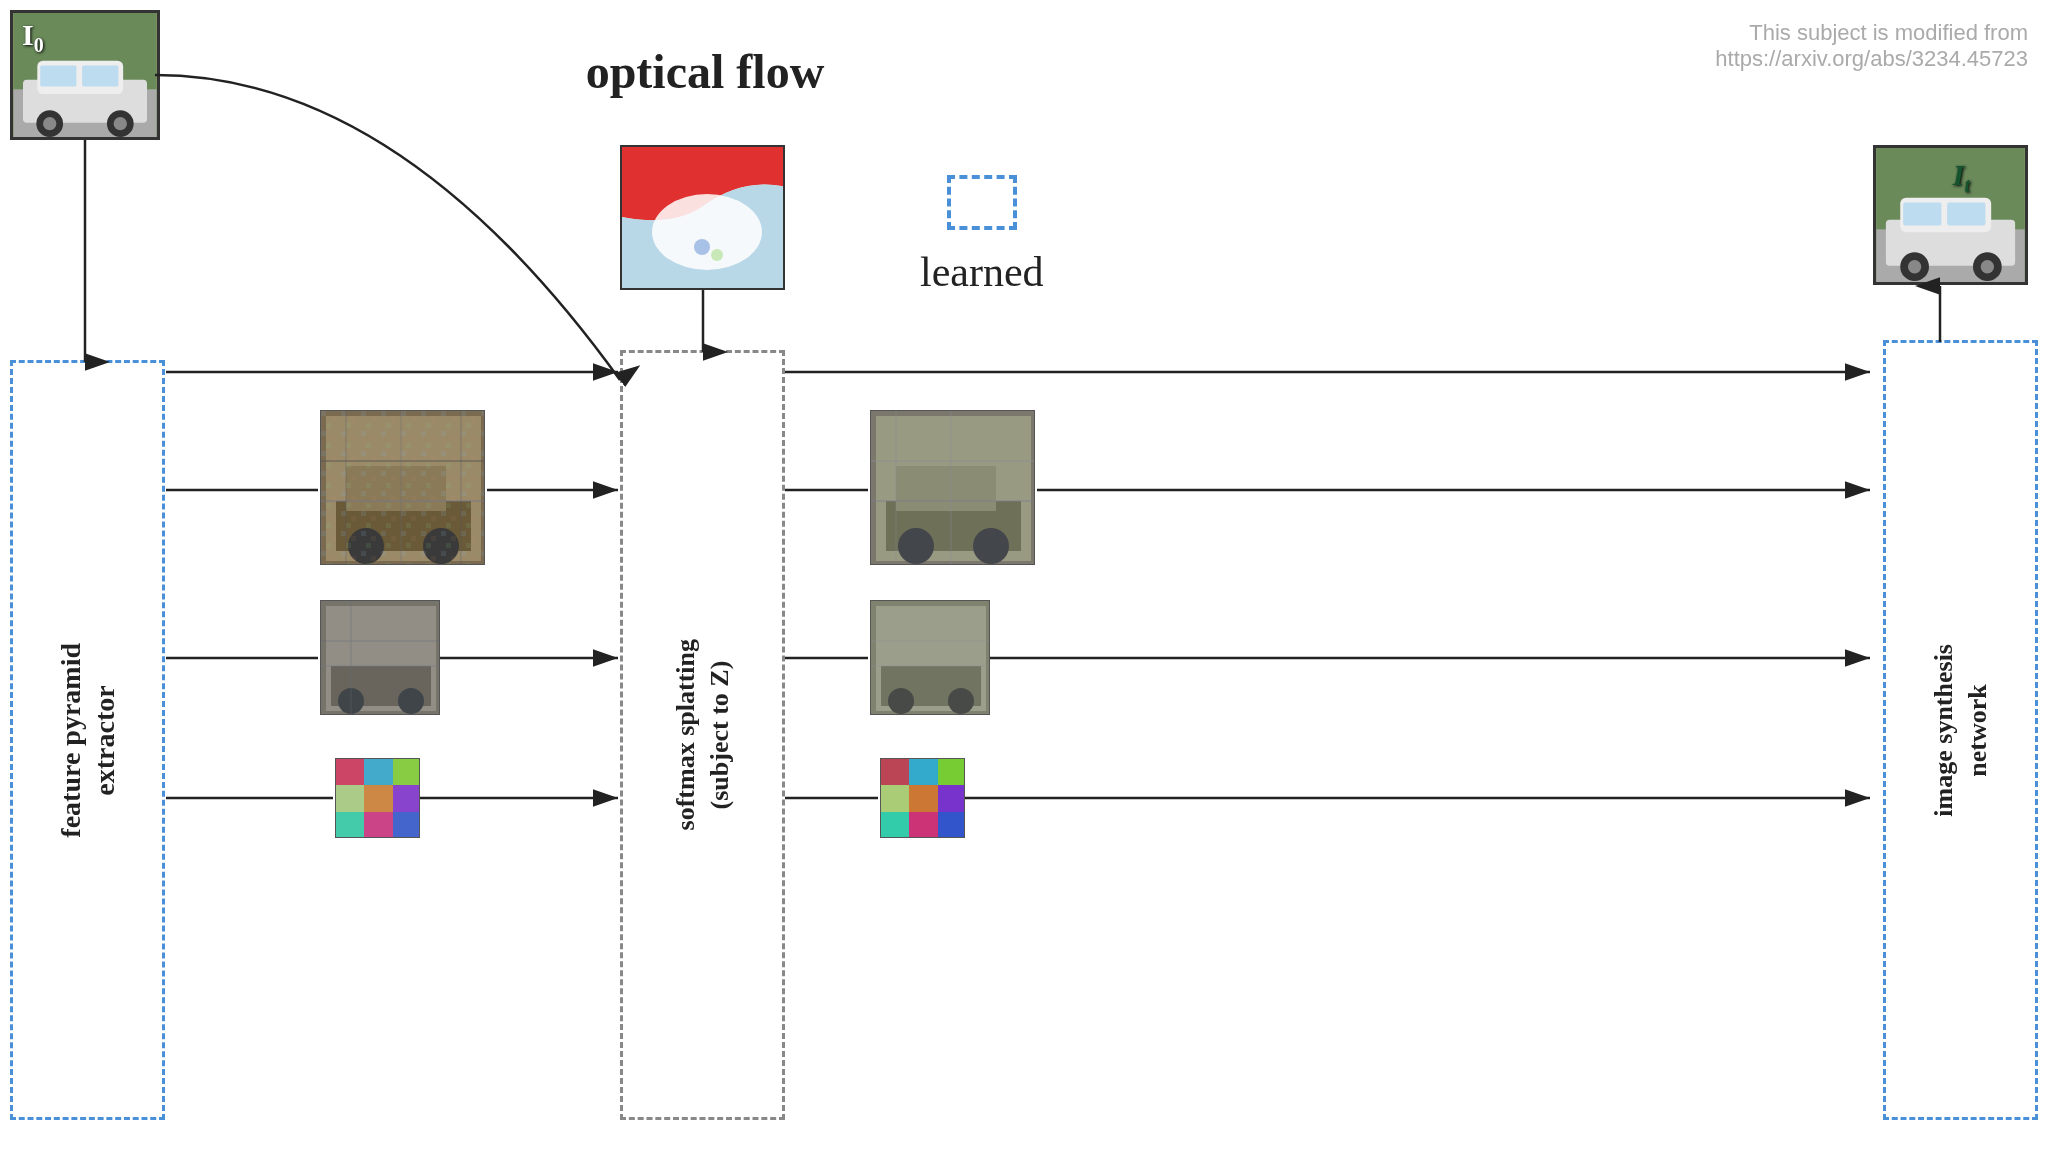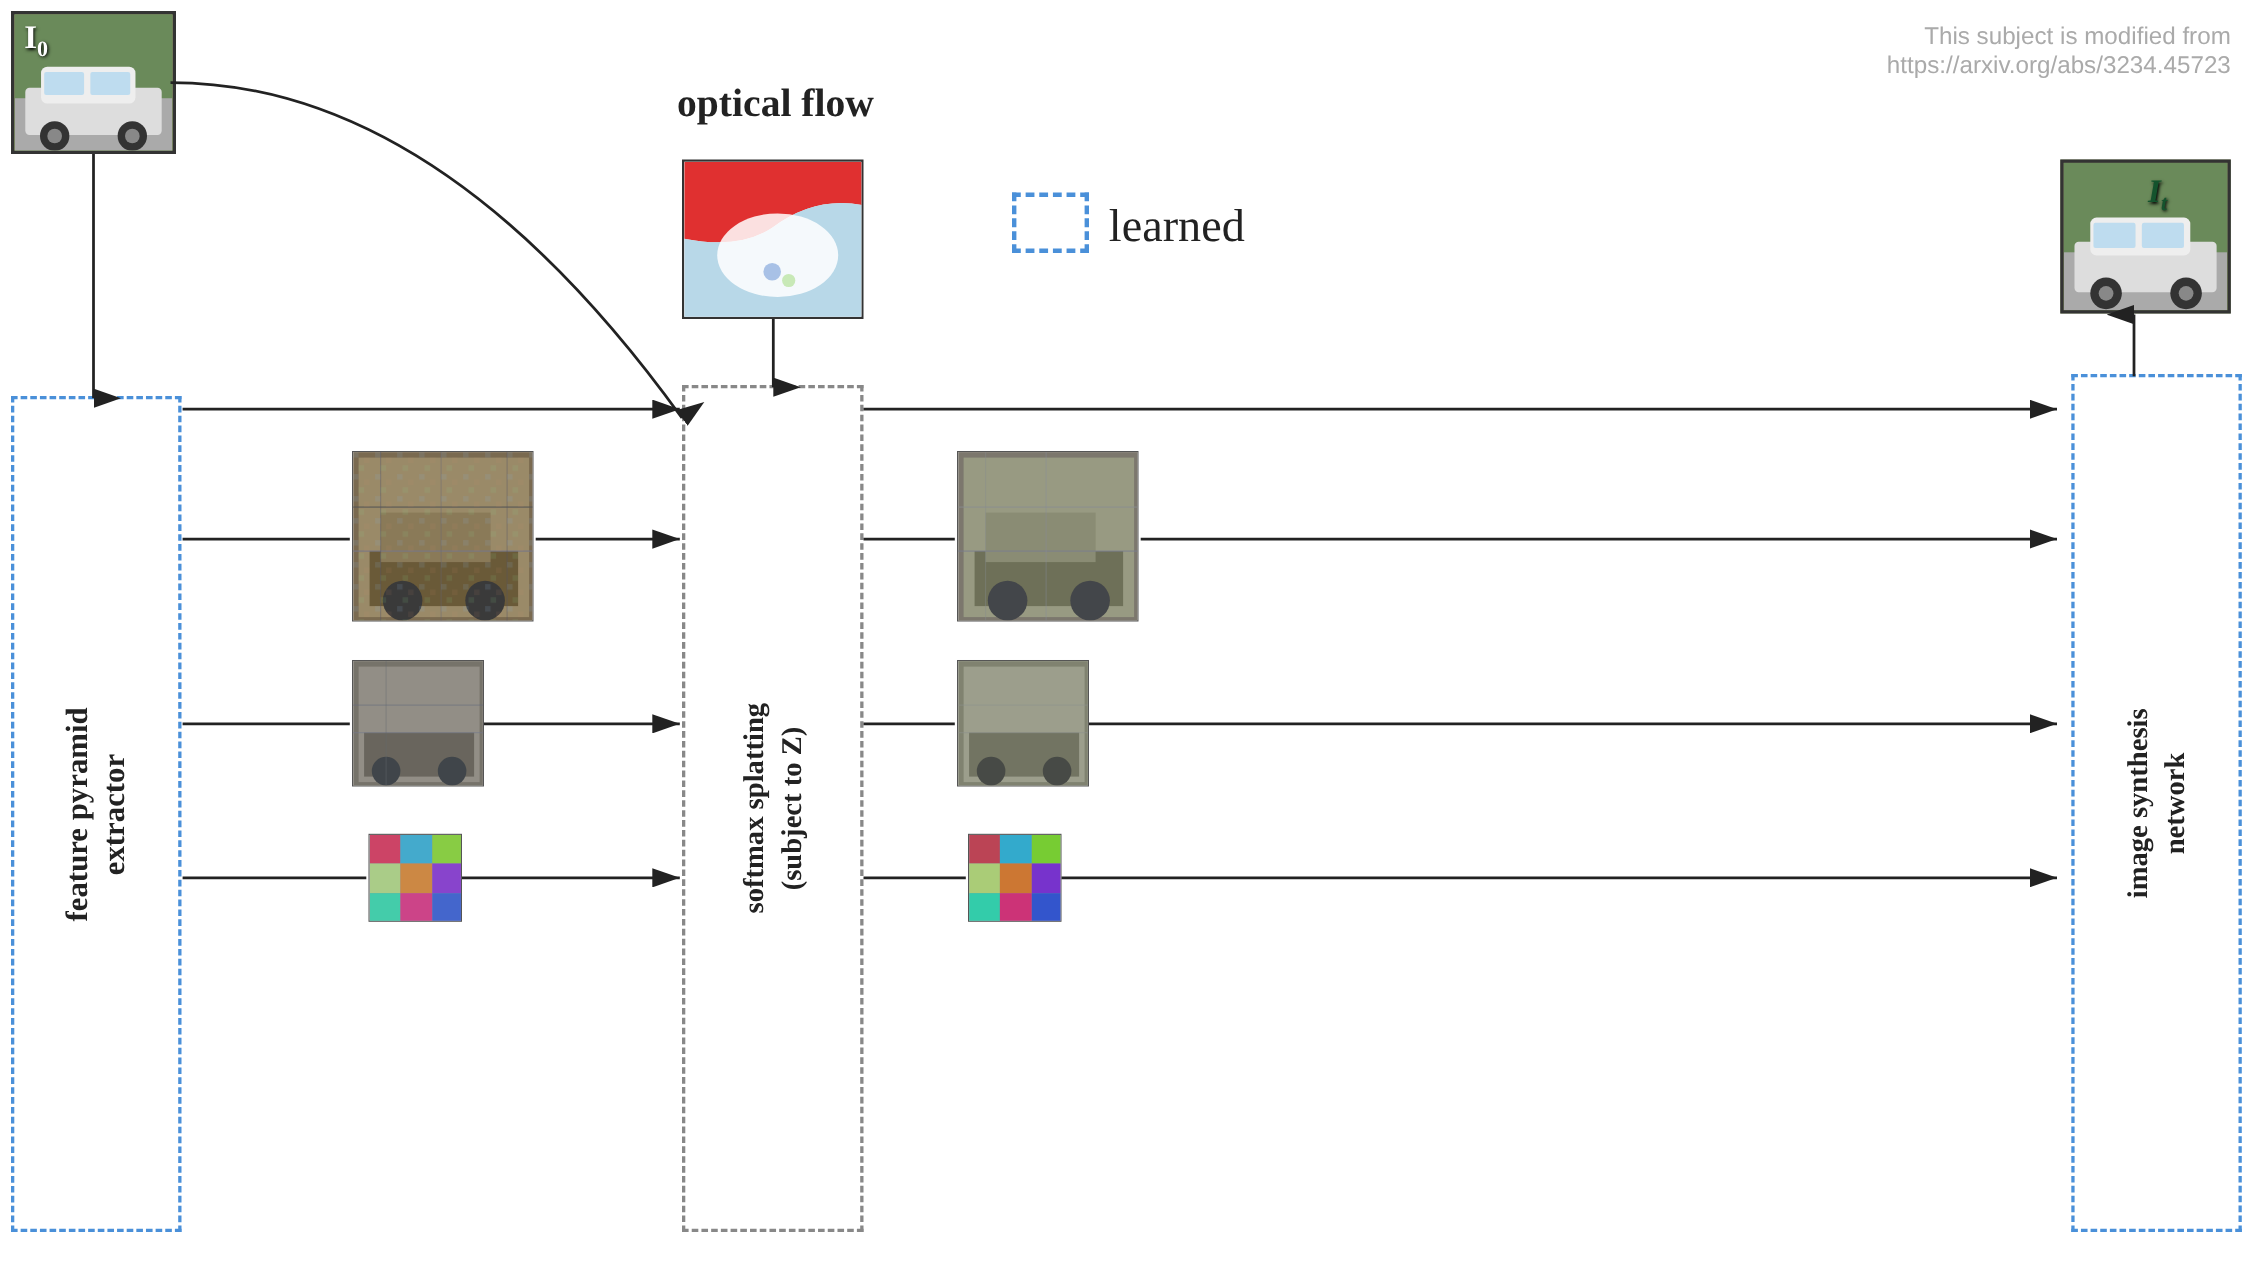--- a/index.html
+++ b/index.html
@@ -160,37 +160,38 @@
     
     .feat-thumb {
       position: absolute;
       border: 1px solid #555;
       overflow: hidden;
     }
 
     
     .label-optical-flow {
       position: absolute;
-      top: 72px;
+      top: 44px;
       left: 540px;
       width: 330px;
       text-align: center;
-      font-size: 36px;
+      font-size: 48px;
       font-weight: bold;
       color: #222;
     }
 
     
     .legend-learned {
       position: absolute;
       top: 175px;
       left: 920px;
       display: flex;
-      align-items: flex-end;
+      align-items: center;
       gap: 18px;
+      flex-direction: column;
     }
 
     .legend-box {
       width: 70px;
       height: 55px;
       border: 4px dashed #4a90d9;
       background: transparent;
     }
 
     .legend-text {

